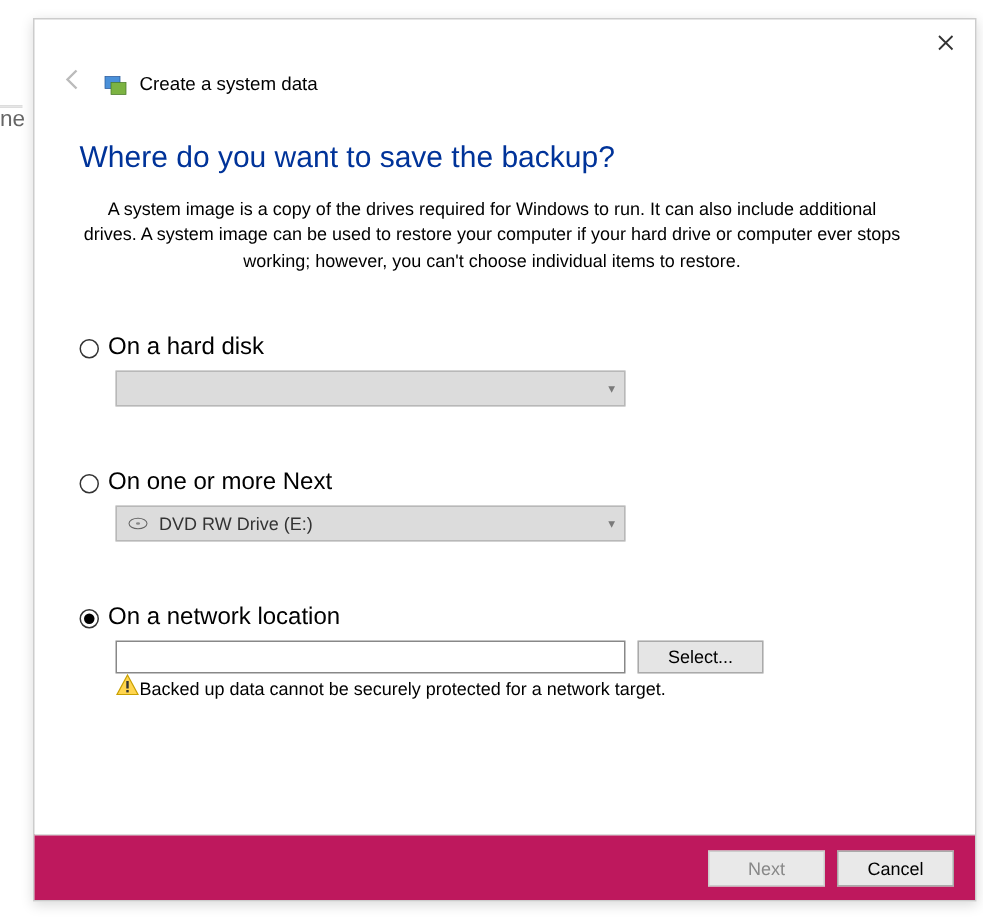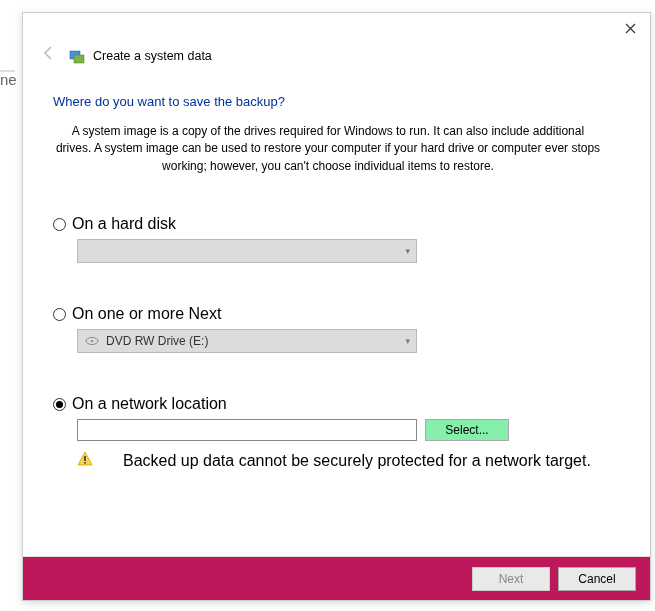--- a/index.html
+++ b/index.html
@@ -56,21 +56,21 @@
     }
     .header-title {
       font-size: 12.5px;
       color: #000;
     }
     .content {
       padding: 22px 30px 10px 30px;
     }
     .heading {
       color: #003399;
-      font-size: 13px;
+      font-size: 20px;
       font-weight: 400;
       margin-bottom: 14px;
     }
     .desc {
       font-size: 12px;
       line-height: 1.45;
       color: #000;
       margin-bottom: 40px;
       max-width: 550px;
       text-align: center;
@@ -142,32 +142,31 @@
       width: 340px;
       height: 22px;
       border: 1px solid #888;
       background: #fff;
       padding: 0 4px;
       font-size: 12px;
     }
     .select-btn {
       width: 84px;
       height: 22px;
-      background: #86efac;
+      background: #e5e5e5;
       border: 1px solid #aaa;
       font-size: 12px;
       cursor: pointer;
     }
     .warn-row {
       margin-left: 24px;
-      margin-top: 10px;
-      display: flex;
-      align-items: center;
-      gap: 30px;
-      font-size: 16px;
+      display: flex;
+      align-items: center;
+      gap: 0;
+      font-size: 12px;
     }
     .footer {
       position: absolute;
       bottom: 0;
       left: 0;
       right: 0;
       height: 44px;
       border-top: 1px solid #ddd;
       background: #be185d;
       display: flex;

